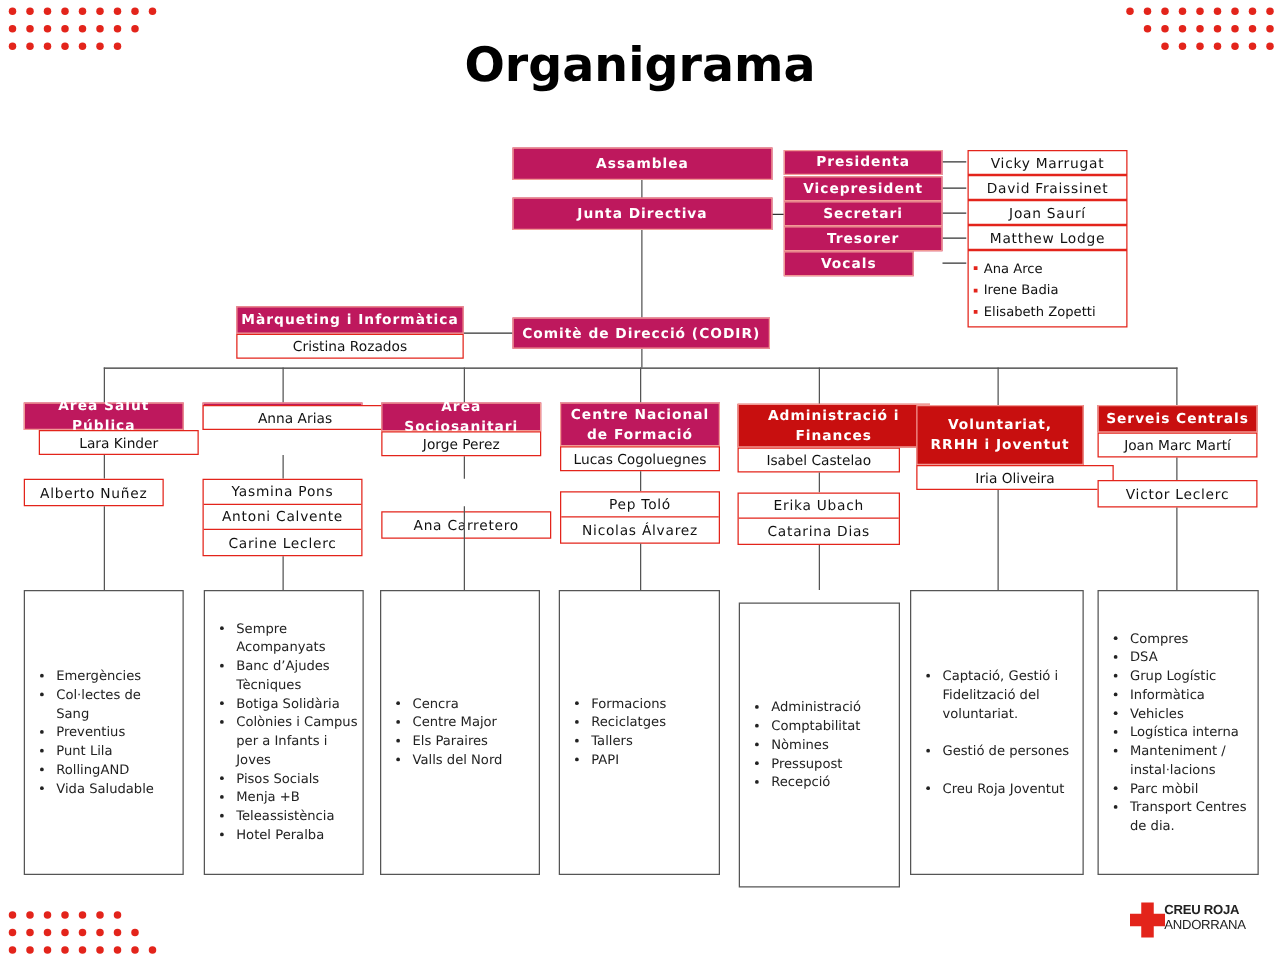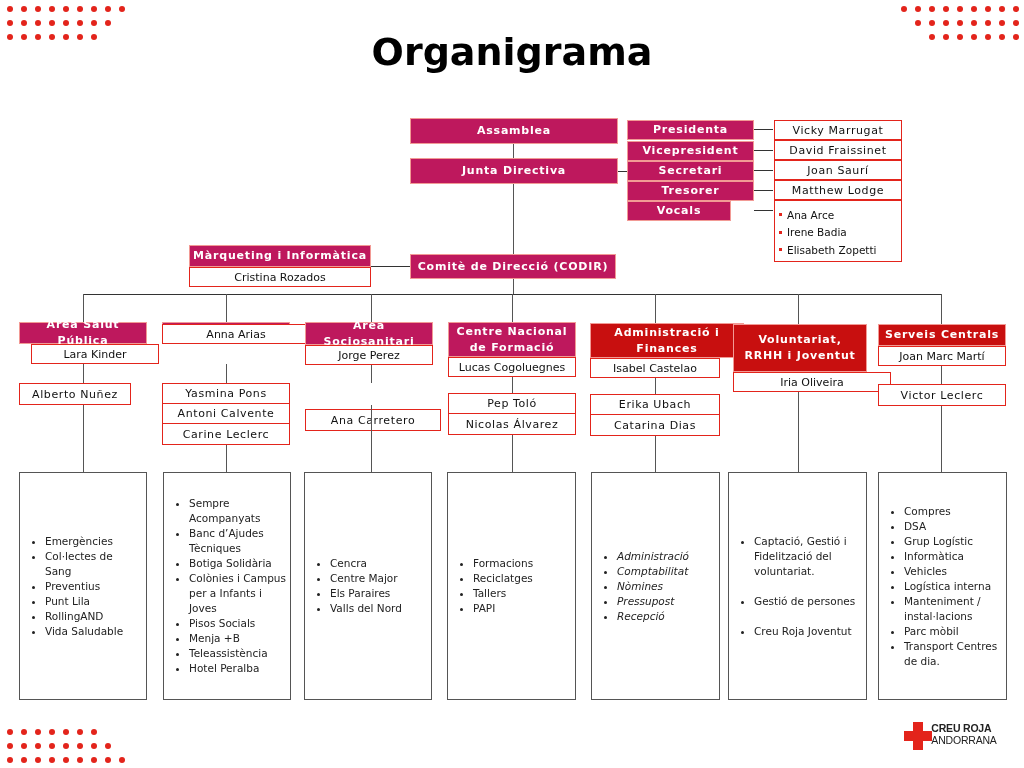--- a/index.html
+++ b/index.html
@@ -231,21 +231,21 @@
     </div>
     <div class="vline" style="left: 655px; top: 294px; height: 29px;"></div>
     <div class="rbox dark" style="left: 590px; top: 323px; width: 154px; height: 35px; padding: 0px 6px;">Administració i Finances</div>
     <div class="wbox plain" style="left: 590px; top: 358px; width: 130px; height: 20px;">Isabel Castelao</div>
     <div class="vline" style="left: 655px; top: 378px; height: 16px;"></div>
     <div class="stack" style="left: 590px; top: 394px; width: 130px;">
       <div class="cell">Erika Ubach</div>
       <div class="cell">Catarina Dias</div>
     </div>
     <div class="vline" style="left: 655px; top: 436px; height: 36px;"></div>
-    <div class="listbox" style="left: 591px; top: 472px; width: 129px; height: 228px; font-style: italic;">
+    <div class="listbox" style="left: 591px; top: 482px; width: 129px; height: 228px;">
       <ul>
         <li>Administració</li>
         <li>Comptabilitat</li>
         <li>Nòmines</li>
         <li>Pressupost</li>
         <li>Recepció</li>
       </ul>
     </div>
     <div class="vline" style="left: 798px; top: 294px; height: 30px;"></div>
     <div class="rbox dark" style="left: 733px; top: 324px; width: 134px; height: 48px; padding: 0px 6px;">Voluntariat, RRHH i Joventut</div>

